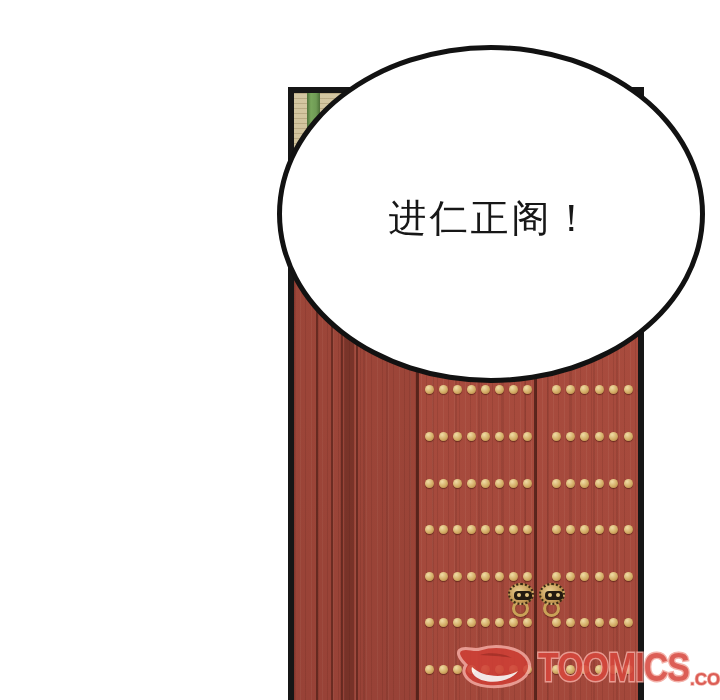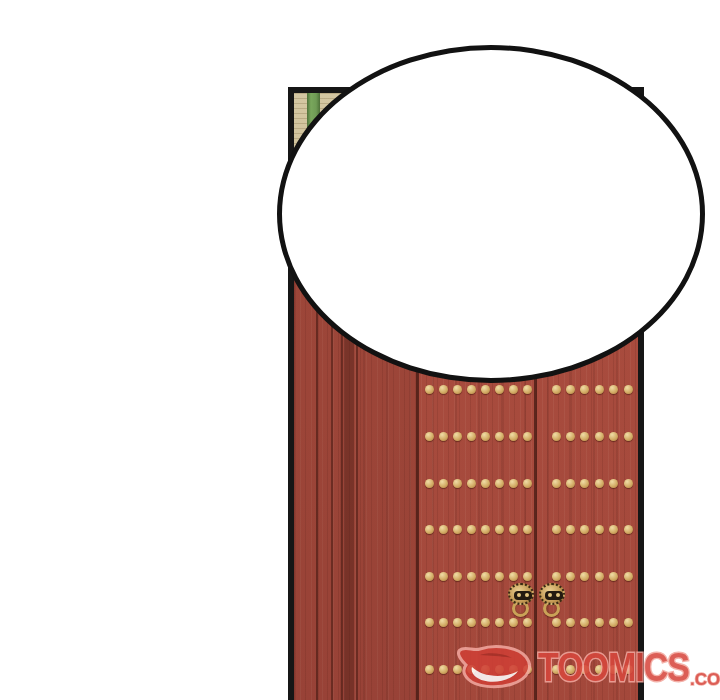--- a/index.html
+++ b/index.html
@@ -257,20 +257,21 @@
           <div class="knocker-face">
             <div class="knocker-eye l"></div>
             <div class="knocker-eye r"></div>
           </div>
         </div>
       </div>
     </div>
   </div>
 
   <div class="bubble">
+    <div class="bubble-line">进仁正阁！</div>
   </div>
 
   <div class="watermark">
     <svg class="wm-logo" width="92" height="50" viewBox="0 0 92 50">
       <path d="M14,22 C6,14 4,8 10,6 C16,4 22,8 28,6 C44,1 66,4 74,14 C82,24 76,36 60,41 C44,46 24,44 16,36 C11,31 11,26 14,22 Z" fill="#cf3f36" stroke="#f2a79e" stroke-width="3"></path>
       <path d="M20,24 C30,34 52,36 66,28 C58,40 34,42 24,34 C20,31 19,27 20,24 Z" fill="#ffffff"></path>
       <path d="M28,12 C36,9 52,10 60,15 C52,13 38,13 28,12 Z" fill="#8f241e" opacity="0.6"></path>
     </svg>
     <span class="wm-brand">TOOMICS</span>
     <span class="wm-suffix">.COM</span>

